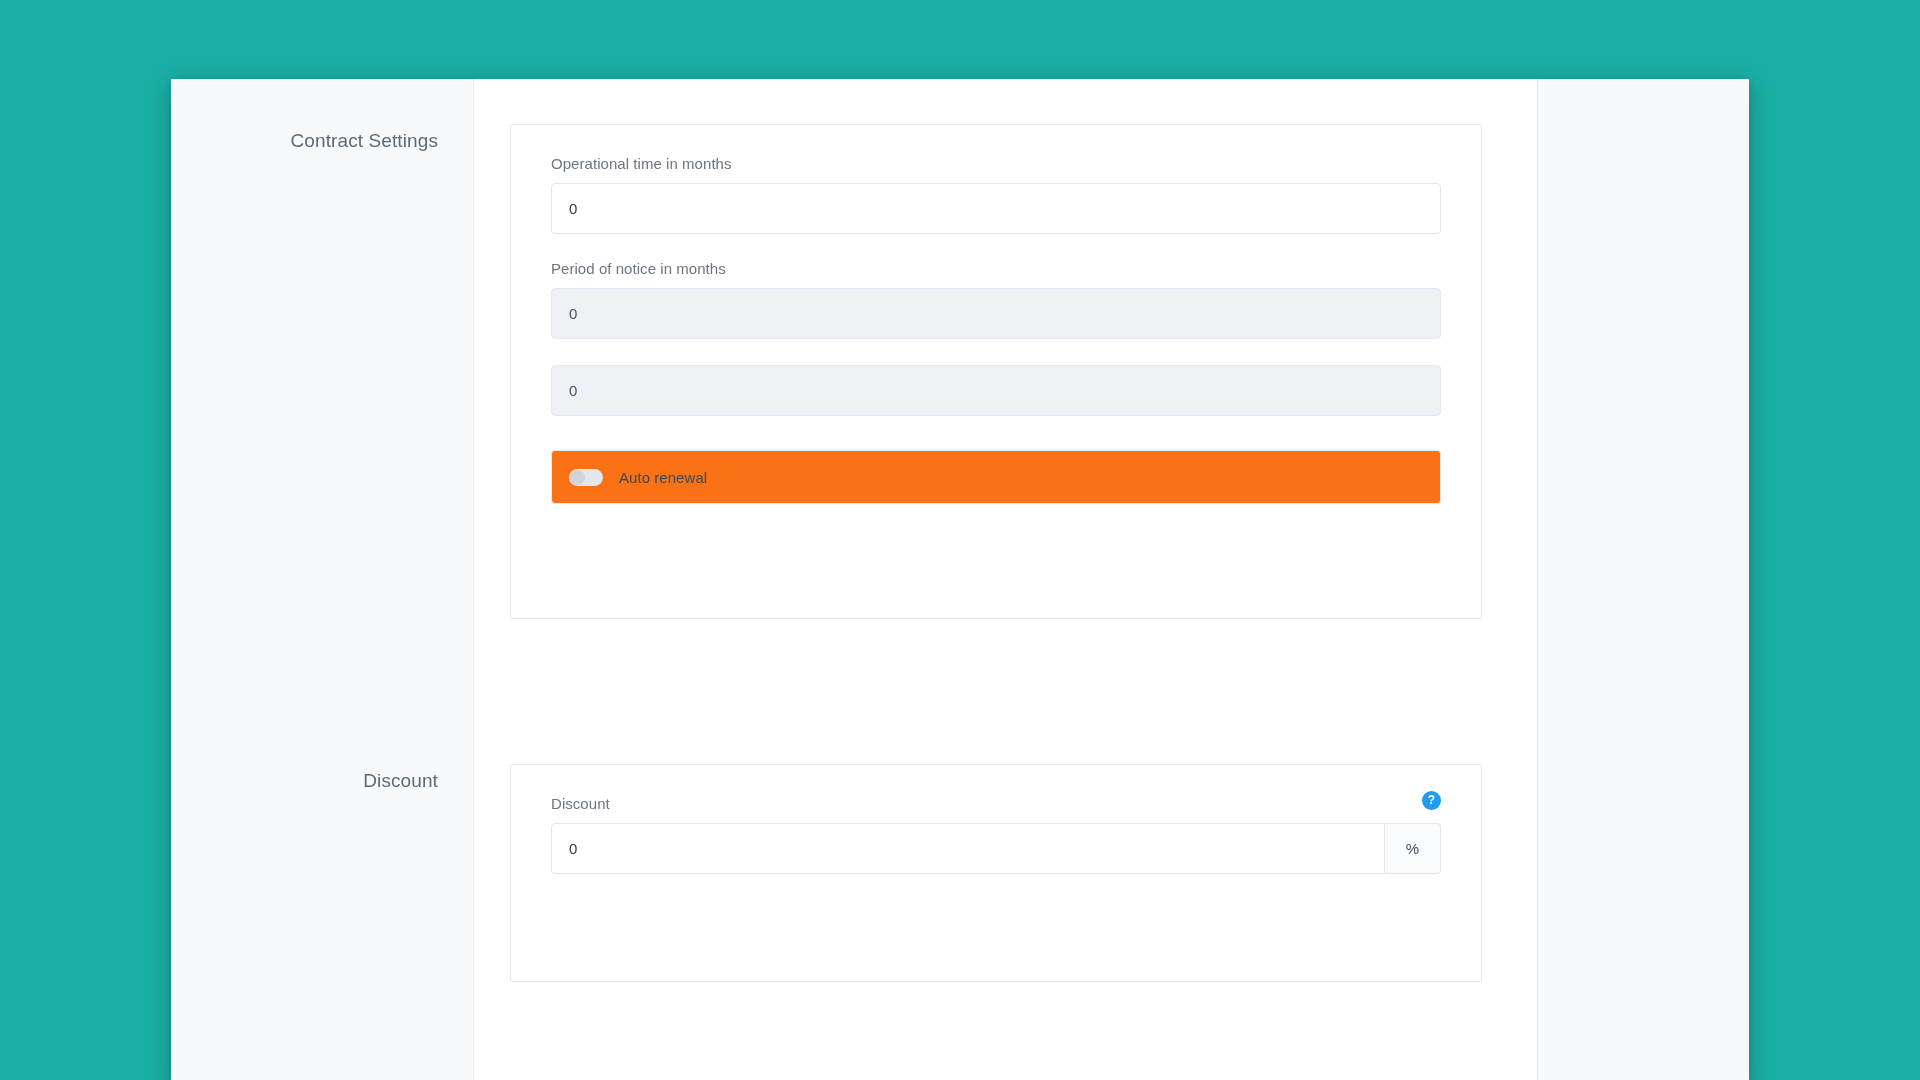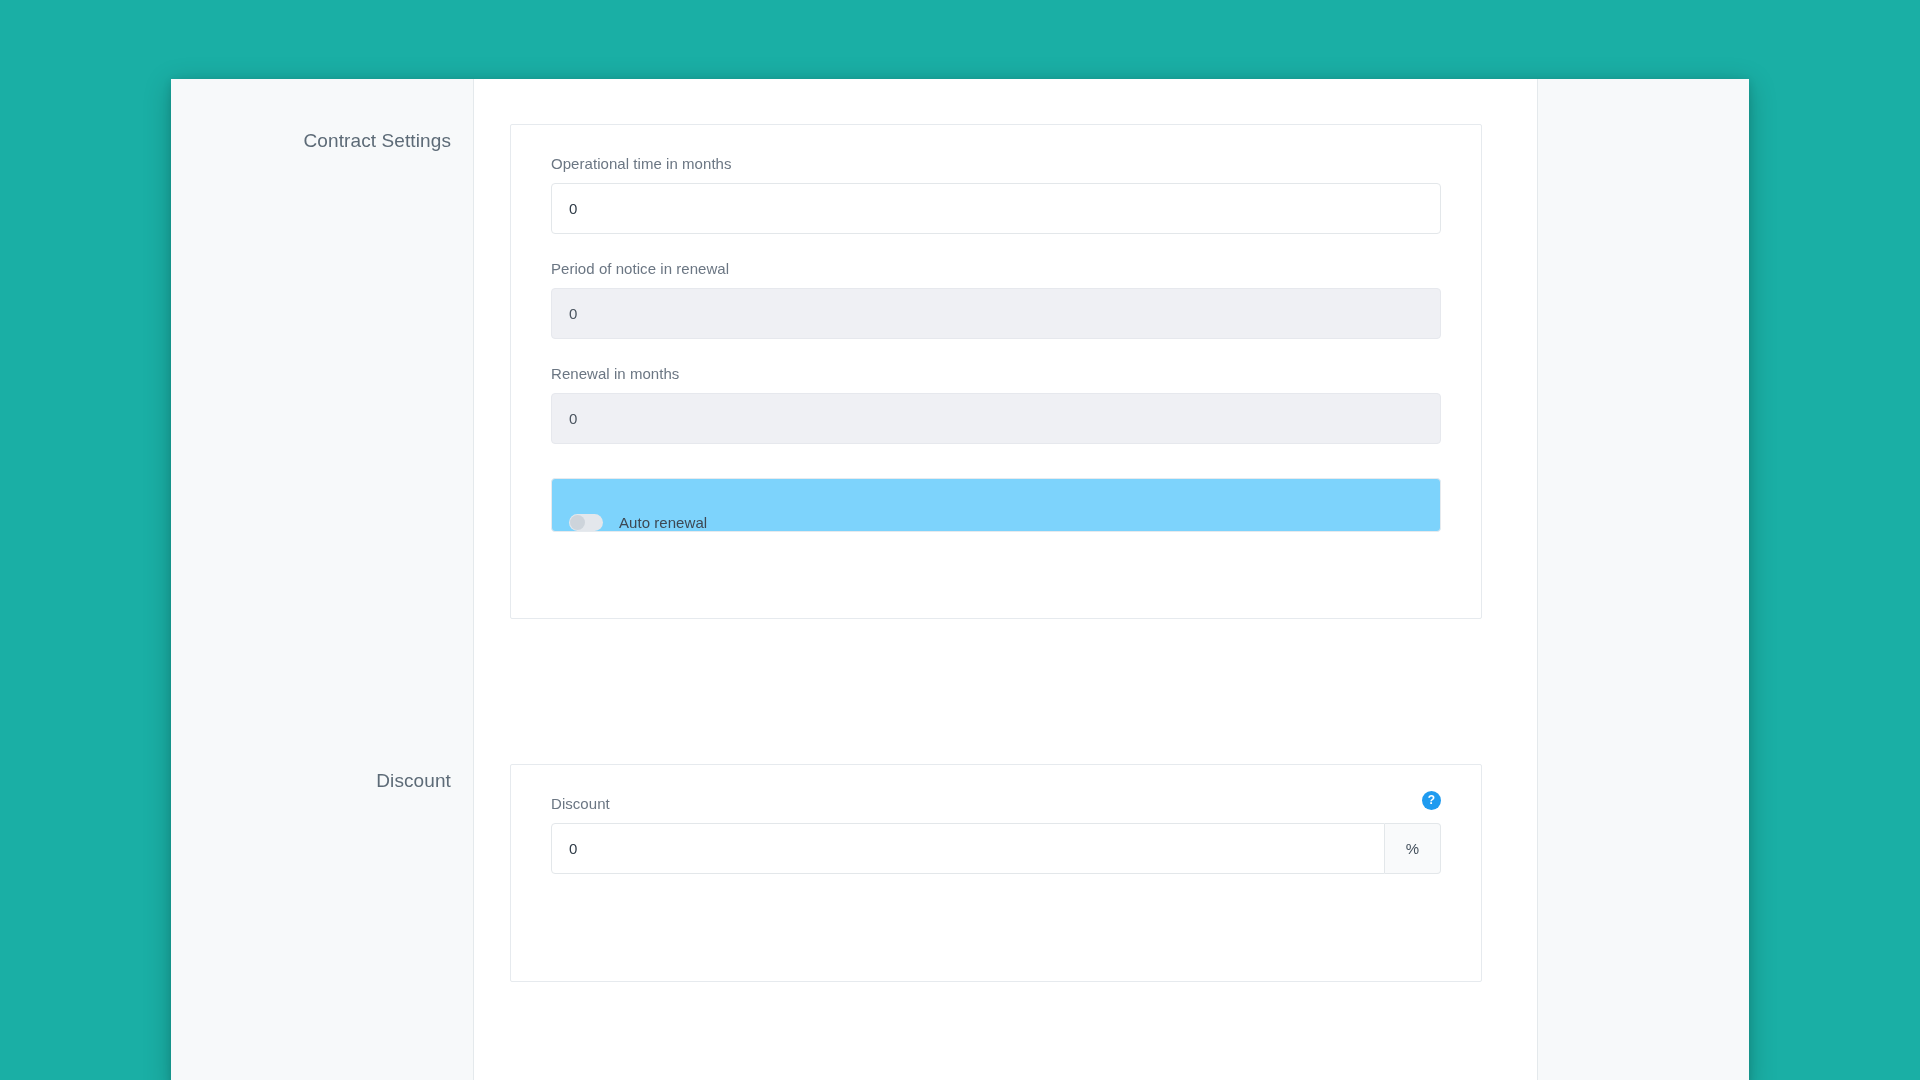--- a/index.html
+++ b/index.html
@@ -33,21 +33,21 @@
   .label-col {
     width: 303px;
     flex: 0 0 303px;
     background: #f7f9fa;
     border-right: 1px solid #e4e9ec;
     position: relative;
   }
 
   .section-label {
     position: absolute;
-    right: 22px;
+    right: 35px;
     text-align: right;
     font-size: 19px;
     color: #5d6b77;
     letter-spacing: 0.1px;
     white-space: nowrap;
   }
   .section-label.contract { top: 51px; }
   .section-label.discount { top: 691px; }
 
   
@@ -110,25 +110,25 @@
   .text-input:disabled,
   .text-input.is-disabled {
     background: #eff0f4;
     border-color: #e6e8ed;
     color: #4a545f;
   }
 
   
   .toggle-row {
     display: flex;
-    align-items: flex-end;
+    align-items: center;
     width: 100%;
     height: 54px;
     padding: 0 17px;
-    background: #7dd3fc;
+    background: #f97316;
     border: 1px solid #e6eaee;
     border-radius: 4px;
     margin-top: 34px;
   }
 
   .toggle-switch {
     position: relative;
     width: 34px;
     height: 17px;
     flex: 0 0 34px;
@@ -214,26 +214,25 @@
 
     <div class="card contract-card">
       <div class="card-inner">
 
         <div class="field">
           <label class="field-label">Operational time in months</label>
           <input class="text-input" type="text" value="0" style="">
         </div>
 
         <div class="field">
-          <label class="field-label">Period of notice in renewal</label>
+          <label class="field-label">Period of notice in months</label>
           <input class="text-input is-disabled" type="text" disabled="" value="0" style="">
         </div>
 
         <div class="field">
-          <label class="field-label">Renewal in months</label>
           <input class="text-input is-disabled" type="text" disabled="" value="0" style="">
         </div>
 
         <div class="toggle-row">
           <span class="toggle-switch">
             <span class="knob"></span>
           </span>
           <span class="toggle-label">Auto renewal</span>
         </div>
 

